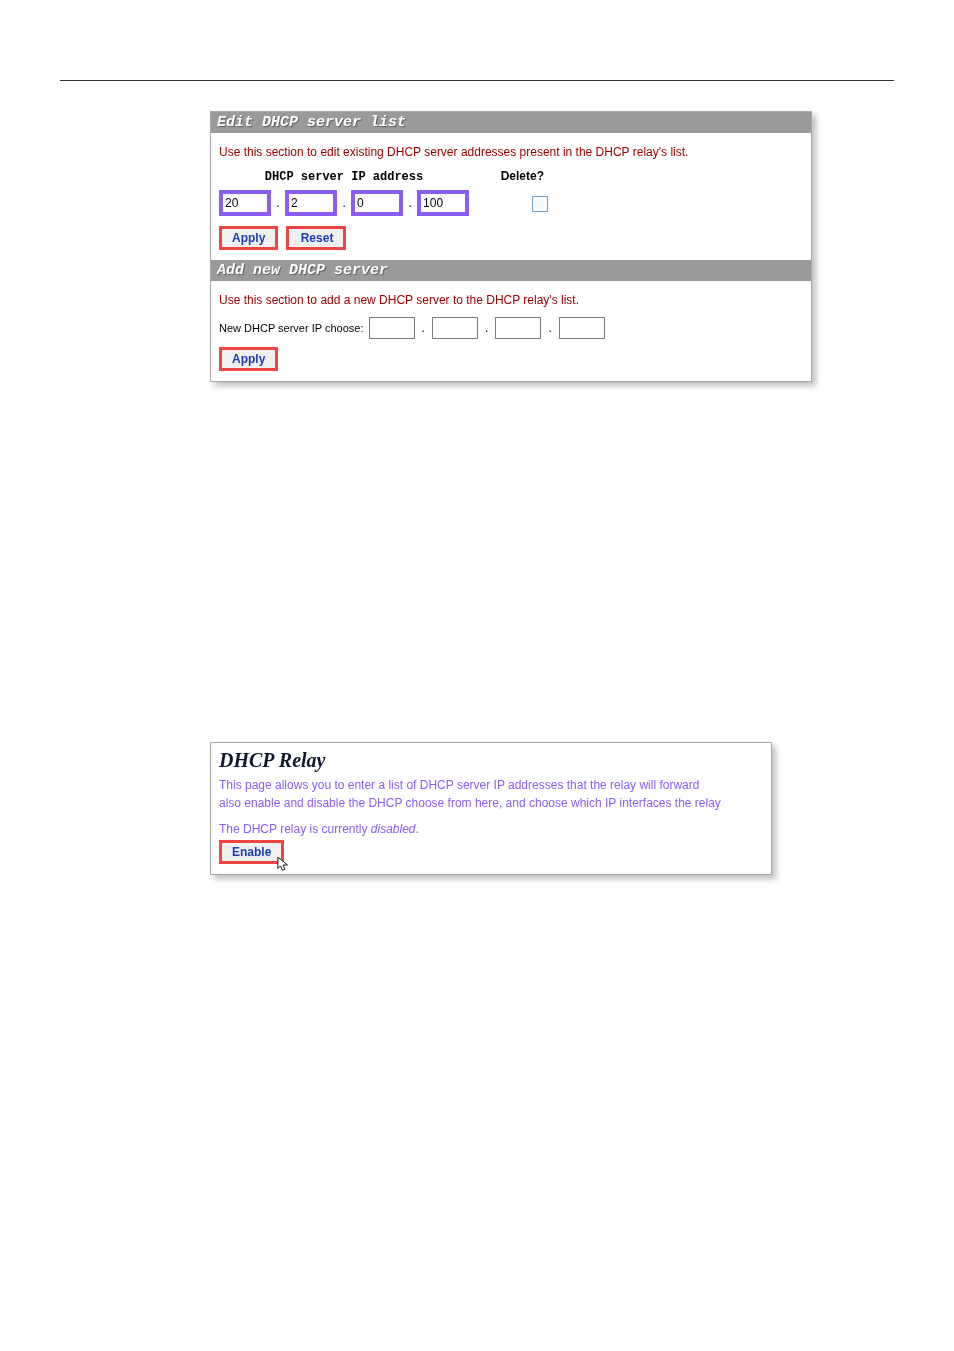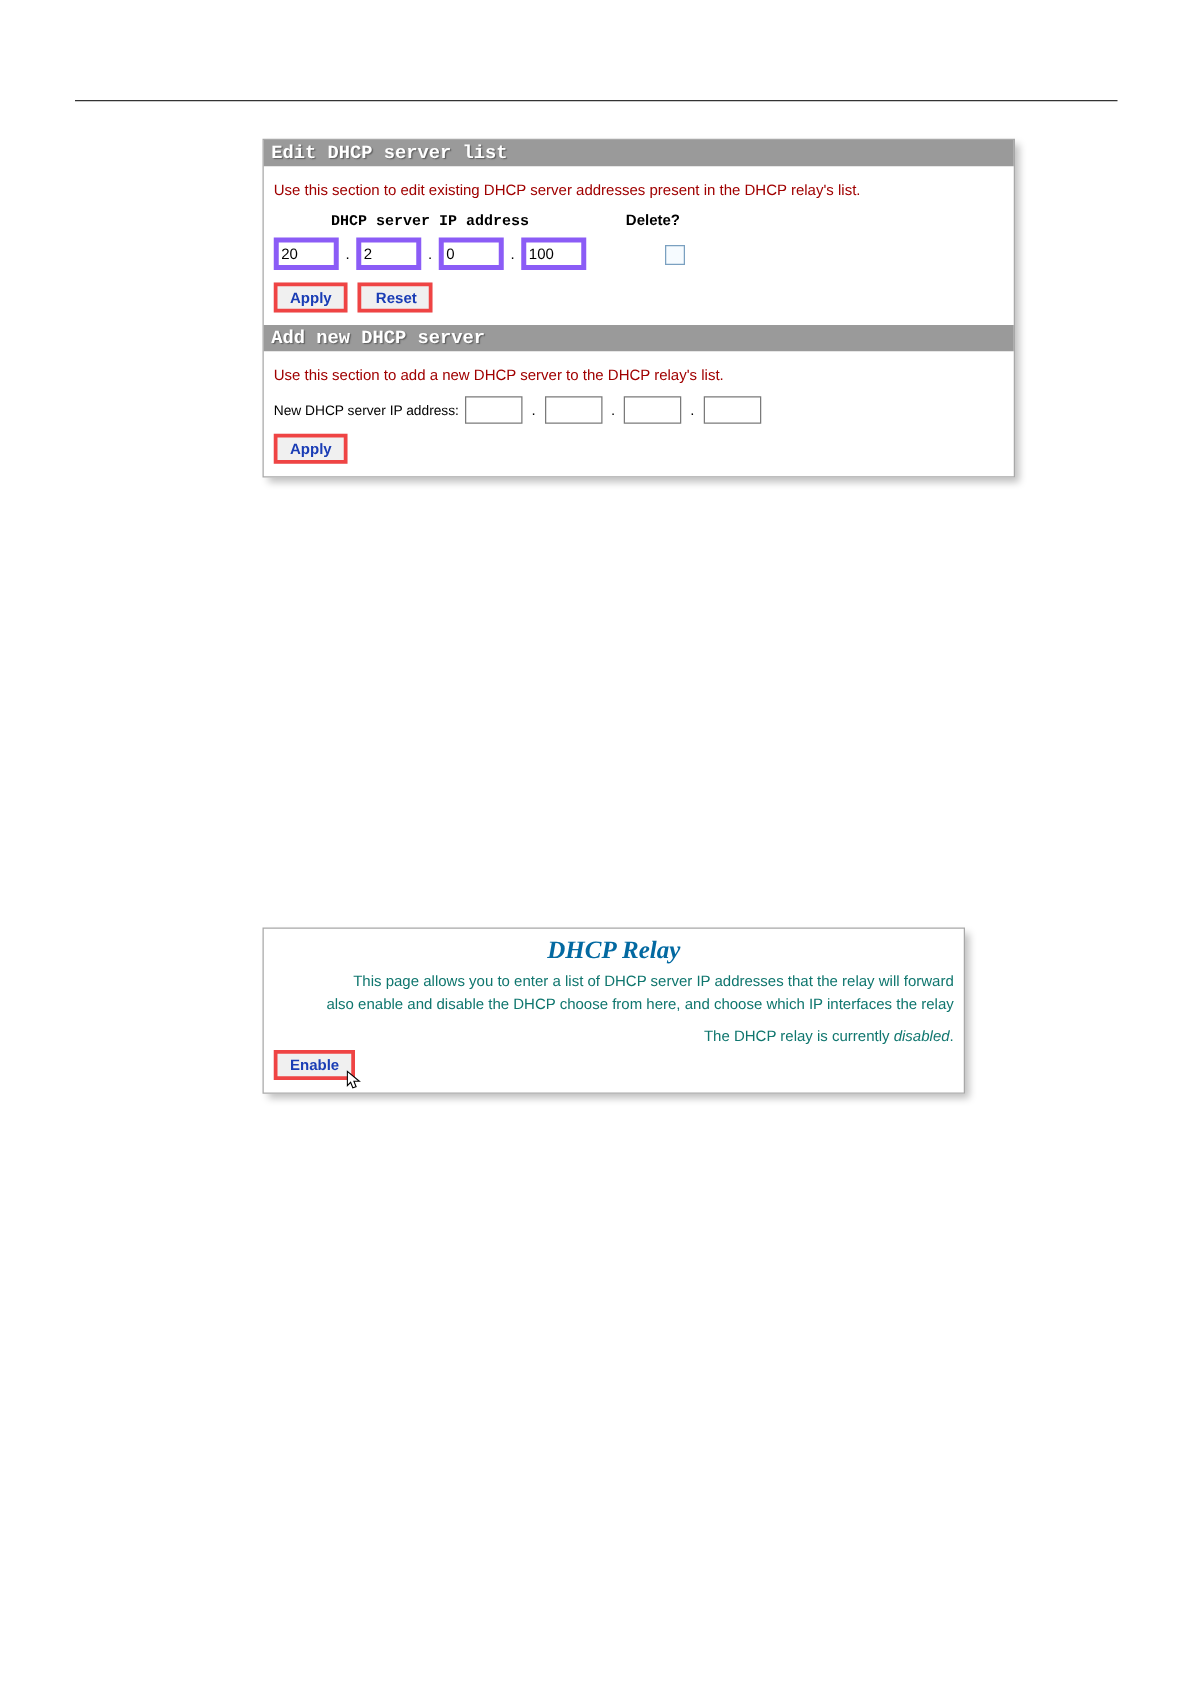--- a/index.html
+++ b/index.html
@@ -30,20 +30,21 @@
     width: 560px;
   }
   .section-header {
     background: #9a9a9a;
     color: #ffffff;
     font-family: "Courier New", monospace;
     font-size: 15px;
     font-weight: bold;
     padding: 2px 6px;
     text-shadow: 1px 1px 1px rgba(0,0,0,0.4);
+    font-style: italic;
   }
   .section-body {
     padding: 6px 8px 10px 8px;
   }
   .desc {
     color: #a00000;
     font-size: 12px;
     margin: 6px 0 10px 0;
   }
   .label-row {
@@ -118,29 +119,27 @@
     padding-left: 12px;
   }
   .gap {
     height: 360px;
   }
   .title-serif {
     font-family: "Times New Roman", Times, serif;
     font-style: italic;
     font-weight: bold;
     font-size: 20px;
-    color: #0369a1;
+    color: #0f172a;
     padding: 6px 8px 4px 8px;
-    text-align: center;
   }
   .status-line {
-    color: #0f766e;
+    color: #8b5cf6;
     font-size: 12px;
     padding: 2px 8px 2px 8px;
-    text-align: right;
   }
   .status-line em {
     font-style: italic;
   }
   .enable-row {
     padding: 2px 8px 10px 8px;
     position: relative;
   }
   .cursor {
     position: absolute;
@@ -182,21 +181,21 @@
         <button class="btn">Apply</button>
         <button class="btn">Reset</button>
       </div>
     </div>
 
     <div class="section-header">Add new DHCP server</div>
     <div class="section-body">
       <div class="desc">Use this section to add a new DHCP server to the DHCP relay's list.</div>
 
       <div class="new-line">
-        <span>New DHCP server IP address:</span>
+        <span>New DHCP server IP choose:</span>
         <input class="oct" style="">
         <span class="dot">.</span>
         <input class="oct" style="">
         <span class="dot">.</span>
         <input class="oct" style="">
         <span class="dot">.</span>
         <input class="oct" style="">
       </div>
 
       <div>

